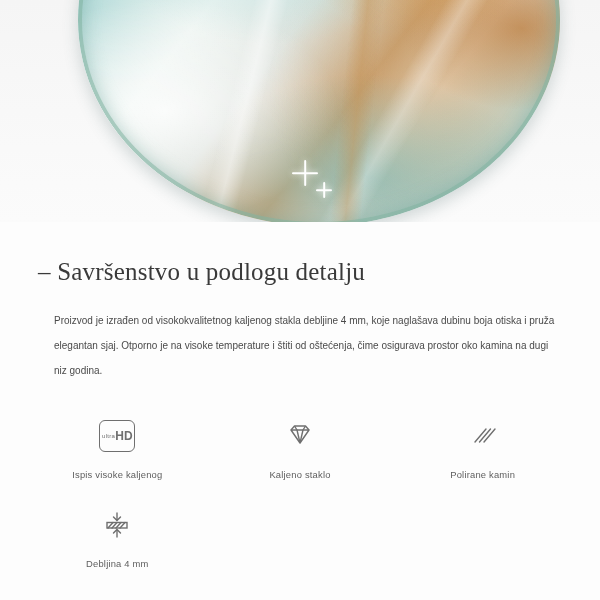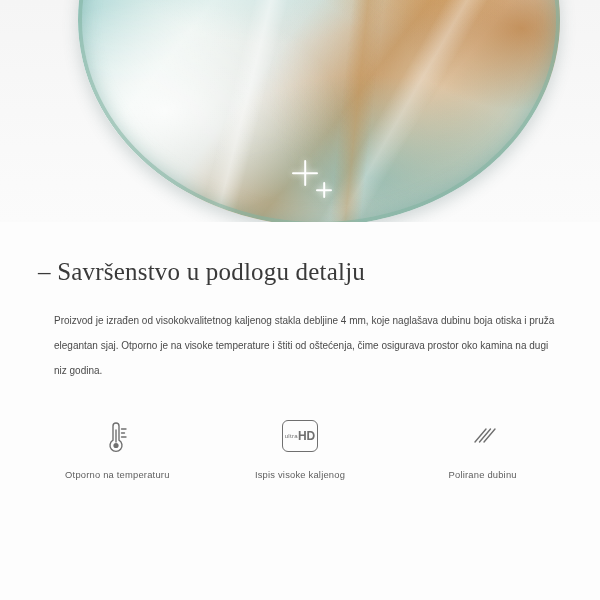--- a/index.html
+++ b/index.html
@@ -190,52 +190,68 @@
 
   <div class="content">
     <h1 class="headline">
       <span class="l2">– Savršenstvo u podlogu detalju</span>
     </h1>
     <p class="paragraph">Proizvod je izrađen od visokokvalitetnog kaljenog stakla debljine 4 mm, koje naglašava dubinu boja otiska i pruža elegantan sjaj. Otporno je na visoke temperature i štiti od oštećenja, čime osigurava prostor oko kamina na dugi niz godina.</p>
   </div>
 
   <div class="features">
 
-    <div class="feature">
-      <div class="feature-icon">
-        <svg width="40" height="40" viewBox="0 0 40 40" fill="none" stroke="#6f6f6f" stroke-width="1.4" stroke-linecap="round">
-          <path d="M22 10a3 3 0 0 0-6 0v14.2a6 6 0 1 0 6 0V10z"></path>
-          <line x1="19" y1="14" x2="19" y2="26"></line>
-          <circle cx="19" cy="29.5" r="2.6" fill="#6f6f6f" stroke="none"></circle>
-          <line x1="24.5" y1="13" x2="29" y2="13"></line>
-          <line x1="24.5" y1="17" x2="27.5" y2="17"></line>
-          <line x1="24.5" y1="21" x2="29" y2="21"></line>
-        </svg>
-      </div>
-      <div class="feature-label">Otporno na temperaturu</div>
-    </div>
 
     <div class="feature">
       <div class="feature-icon">
         <div class="hd-badge">
           <span class="u">ultra</span>
           <span class="hd">HD</span>
         </div>
       </div>
       <div class="feature-label">Ispis visoke kaljenog</div>
     </div>
 
 
+    <div class="feature">
+      <div class="feature-icon">
+        <svg width="42" height="42" viewBox="0 0 42 42" fill="none" stroke="#6f6f6f" stroke-width="1.4" stroke-linejoin="round">
+          <path d="M12 15h18l-9 13-9-13z"></path>
+          <path d="M12 15l3.5-4h11L30 15"></path>
+          <line x1="15.5" y1="11" x2="18" y2="15"></line>
+          <line x1="26.5" y1="11" x2="24" y2="15"></line>
+          <line x1="18" y1="15" x2="21" y2="28"></line>
+          <line x1="24" y1="15" x2="21" y2="28"></line>
+        </svg>
+      </div>
+      <div class="feature-label">Kaljeno staklo</div>
+    </div>
 
     <div class="feature">
       <div class="feature-icon">
         <svg width="42" height="42" viewBox="0 0 42 42" fill="none" stroke="#6f6f6f" stroke-width="1.4" stroke-linecap="round">
           <line x1="13" y1="27" x2="24" y2="14"></line>
           <line x1="17.5" y1="27" x2="28.5" y2="14"></line>
           <line x1="22" y1="27" x2="33" y2="14"></line>
         </svg>
       </div>
-      <div class="feature-label">Polirane dubinu</div>
-    </div>
-
+      <div class="feature-label">Polirane kamin</div>
+    </div>
+
+    <div class="feature">
+      <div class="feature-icon">
+        <svg width="42" height="42" viewBox="0 0 42 42" fill="none" stroke="#6f6f6f" stroke-width="1.4" stroke-linecap="round">
+          <line x1="21" y1="9" x2="21" y2="16"></line>
+          <polyline points="17.5,13 21,16.6 24.5,13"></polyline>
+          <rect x="11" y="18.5" width="20" height="5.5"></rect>
+          <line x1="12" y1="24" x2="17" y2="18.5"></line>
+          <line x1="16" y1="24" x2="21" y2="18.5"></line>
+          <line x1="20" y1="24" x2="25" y2="18.5"></line>
+          <line x1="24" y1="24" x2="29" y2="18.5"></line>
+          <line x1="21" y1="33" x2="21" y2="26"></line>
+          <polyline points="17.5,29 21,25.4 24.5,29"></polyline>
+        </svg>
+      </div>
+      <div class="feature-label">Debljina 4 mm</div>
+    </div>
 
   </div>
 </div>
 
 </body></html>

